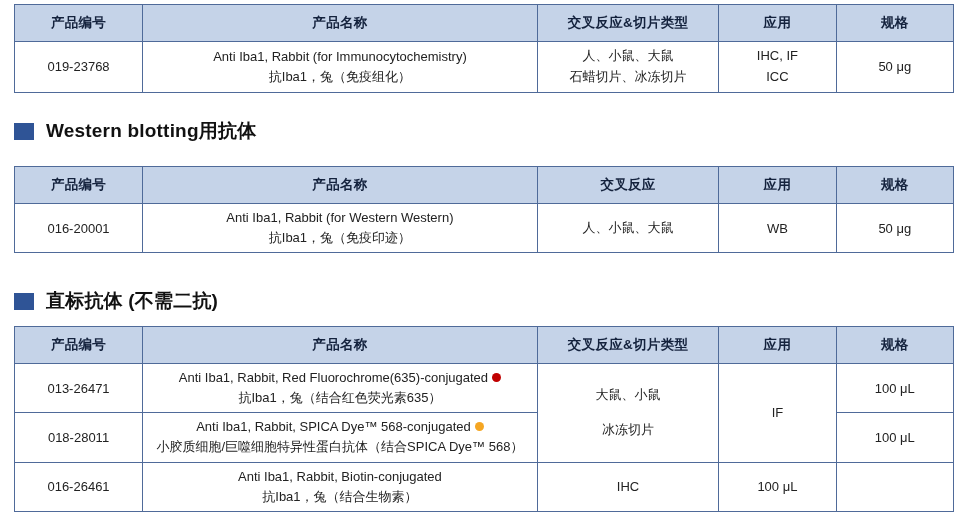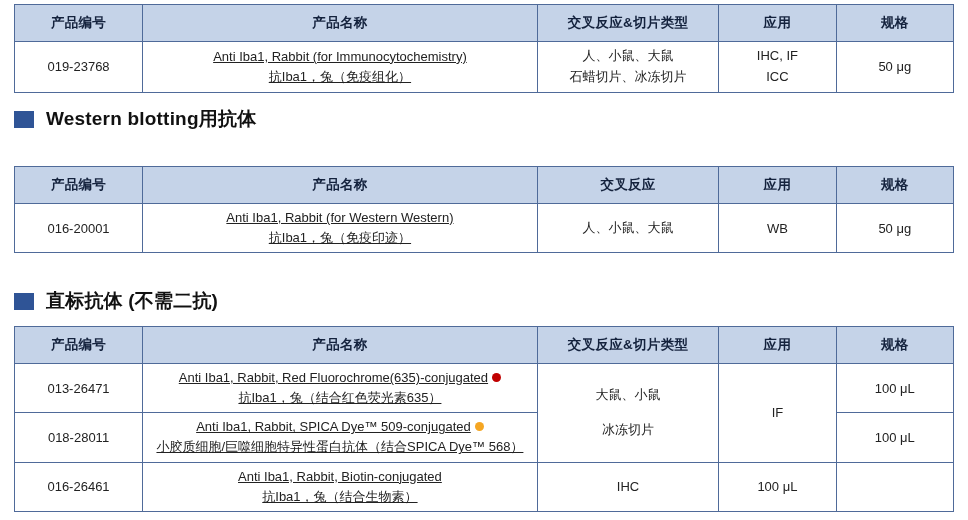--- a/index.html
+++ b/index.html
@@ -46,21 +46,20 @@
     color: #222;
     background: #ffffff;
   }
   td.name-cell {
     line-height: 1.55;
     padding: 6px 4px;
   }
   td.name-cell .ln {
     display: block;
     white-space: nowrap;
-    text-decoration: underline;
   }
   td.multi {
     line-height: 1.6;
   }
   td.multi .ln { display: block; }
   .dot {
     display: inline-block;
     width: 9px;
     height: 9px;
     border-radius: 50%;
@@ -83,21 +82,21 @@
     flex: none;
   }
   .section-title {
     font-size: 19px;
     font-weight: bold;
     color: #111111;
     letter-spacing: .2px;
     white-space: nowrap;
   }
   .blk1 { position: absolute; left: 14px; top: 4px; }
-  .head2 { position: absolute; left: 14px; top: 106px; }
+  .head2 { position: absolute; left: 14px; top: 118px; }
   .blk2 { position: absolute; left: 14px; top: 166px; }
   .head3 { position: absolute; left: 14px; top: 288px; }
   .blk3 { position: absolute; left: 14px; top: 326px; }
 </style>
 </head>
 <body>
 
 <div class="page">
 
   <div class="blk1">
@@ -214,21 +213,21 @@
             <span class="ln" style="height:14px">&nbsp;</span>
             <span class="ln">冰冻切片</span>
           </td>
           <td rowspan="2">IF</td>
           <td>100 μL</td>
         </tr>
         <tr>
           <td>018-28011</td>
           <td class="name-cell">
             <span class="ln">
-              <span>Anti Iba1, Rabbit, SPICA Dye™ 509-conjugated</span><span class="dot" style="background:#f5a623"></span>
+              <span>Anti Iba1, Rabbit, SPICA Dye™ 568-conjugated</span><span class="dot" style="background:#f5a623"></span>
             </span>
             <span class="ln">小胶质细胞/巨噬细胞特异性蛋白抗体（结合SPICA Dye™ 568）</span>
           </td>
           <td>100 μL</td>
         </tr>
         <tr>
           <td>016-26461</td>
           <td class="name-cell">
             <span class="ln">Anti Iba1, Rabbit, Biotin-conjugated</span>
             <span class="ln">抗Iba1，兔（结合生物素）</span>

